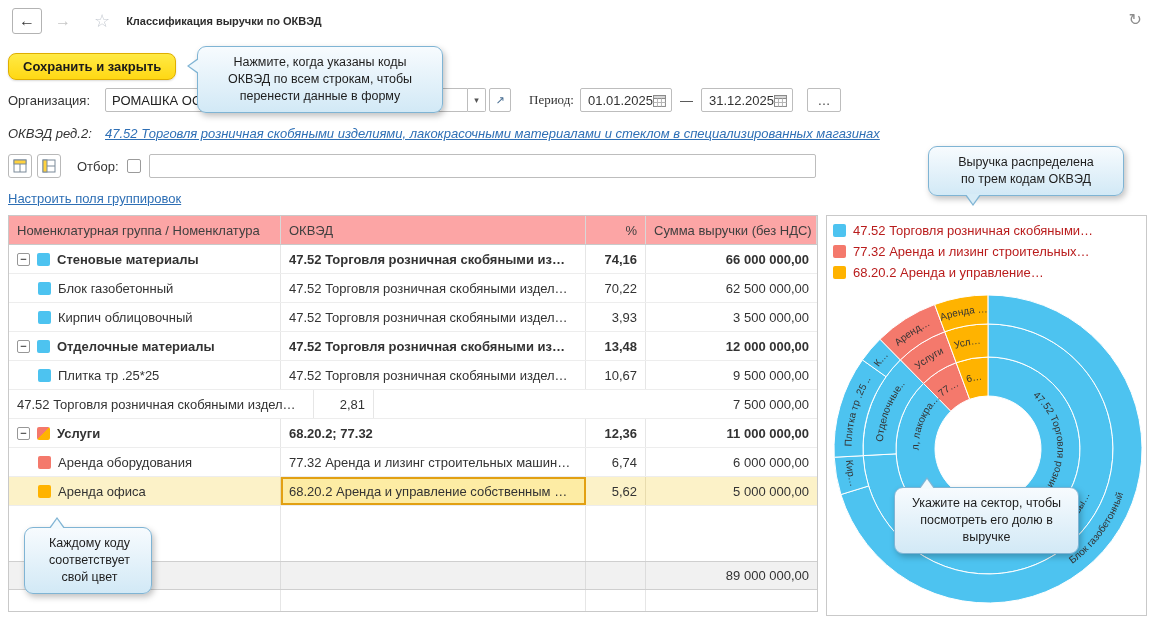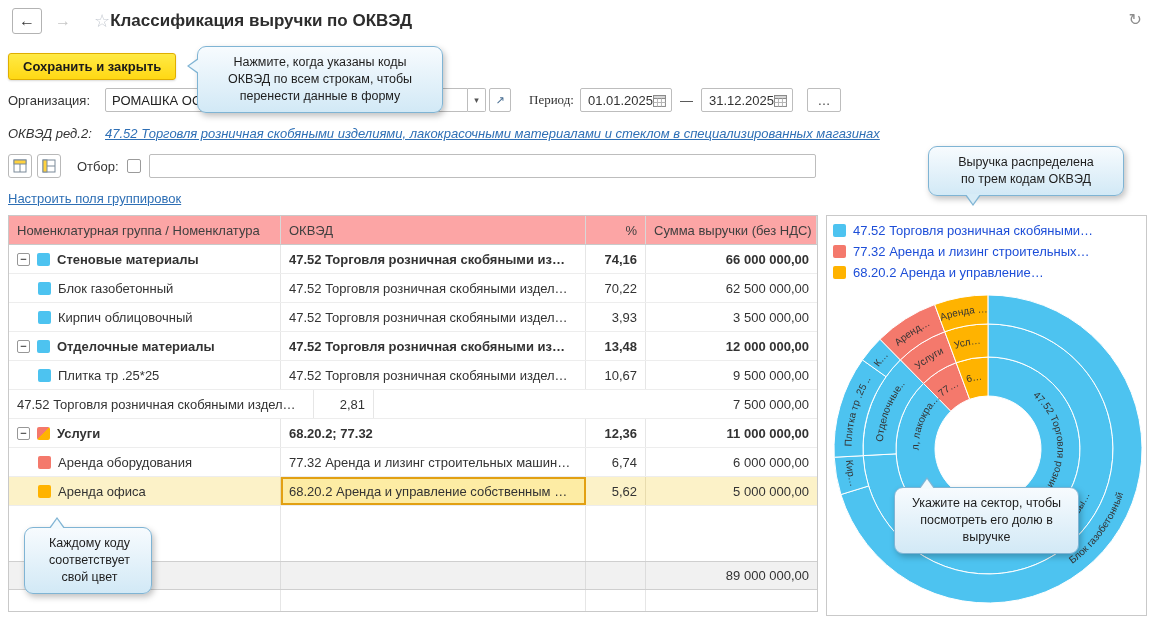--- a/index.html
+++ b/index.html
@@ -13,28 +13,28 @@
     overflow: hidden;
   }
   button { font-family: inherit; cursor: pointer; }
 
   
   #topbar { position:absolute; left:0; top:0; width:100%; height:42px; display:flex; align-items:center; padding-left:12px; }
   .nav-btn { width:30px; height:26px; background:#fff; border:1px solid #b3b3b3; border-radius:3px; font-size:16px; color:#3a3a3a; display:flex; align-items:center; justify-content:center; }
   .nav-btn.disabled { border-color:transparent; color:#c6c6c6; }
   #fwd { margin-left:6px; }
   #star { margin-left:16px; font-size:18px; color:#c3c8d0; cursor:pointer; }
-  #title { font-size:17px; font-weight:600; color:#2d2d2d;text-align:right; }
+  #title { margin-left:16px; font-size:11px; font-weight:600; color:#2d2d2d;text-align:right; }
   #refresh { position:absolute; right:14px; top:10px; font-size:16px; color:#8d8d8d; cursor:pointer; }
 
   
   #save-btn {
     position:absolute; left:8px; top:53px; height:27px; padding:0 14px;
     background:linear-gradient(180deg,#ffea45,#ffd814);
-    border:1px solid #dfae00; border-radius:3px;
+    border:1px solid #dfae00; border-radius:8px;
     font-size:13px; font-weight:bold; color:#1a1a1a;
     box-shadow:0 1px 2px rgba(0,0,0,.15);
   }
 
   
   #row-org { position:absolute; left:8px; top:88px; height:24px; display:flex; align-items:center; }
   .flabel { width:97px; flex:none; color:#333; }
   .flabel.period { width:auto; margin-left:18px; margin-right:6px;font-family:Liberation Serif, serif; }
   #org-input { width:363px; height:24px; border:1px solid #bdbdbd; border-radius:2px 0 0 2px; padding:0 6px; font-size:13px; color:#222; outline:none; }
   .combo { width:18px; height:24px; border:1px solid #bdbdbd; border-left:none; background:#fff; font-size:9px; color:#555; display:flex; align-items:center; justify-content:center; border-radius:0 2px 2px 0; }
@@ -79,21 +79,21 @@
   .sp1 { height:55px; flex:none; }
   .sp2 { flex:1; }
   .srow .c { border-bottom:none; }
   .tfoot { display:flex; height:29px; flex:none; background:#f1f1f1; border-top:1px solid #cfcfcf; border-bottom:1px solid #cfcfcf; }
   .tfoot .c { border-right-color:#dcdcdc; }
 
   
   #panel { position:absolute; left:826px; top:215px; width:321px; height:401px; border:1px solid #c9c9c9; background:#fff; }
   #legend { padding:4px 6px 0; }
   .lg-row { display:flex; align-items:center; height:21px; cursor:pointer; overflow:hidden; white-space:nowrap; }
-  .lg-txt { margin-left:7px; font-size:13px; color:#1d4ed8; }
+  .lg-txt { margin-left:7px; font-size:13px; color:#b91c1c; }
   #sunburst { display:block; }
 
   
   .callout {
     position:absolute; z-index:50;
     background:linear-gradient(180deg,#f7fbfe 0%,#d2e9f6 100%);
     border:1px solid #7fb4d4; border-radius:9px;
     box-shadow:2px 3px 6px rgba(0,0,0,.25);
     padding:7px 10px; text-align:center;
     font-size:12.5px; line-height:1.35; color:#1d1d1d;

